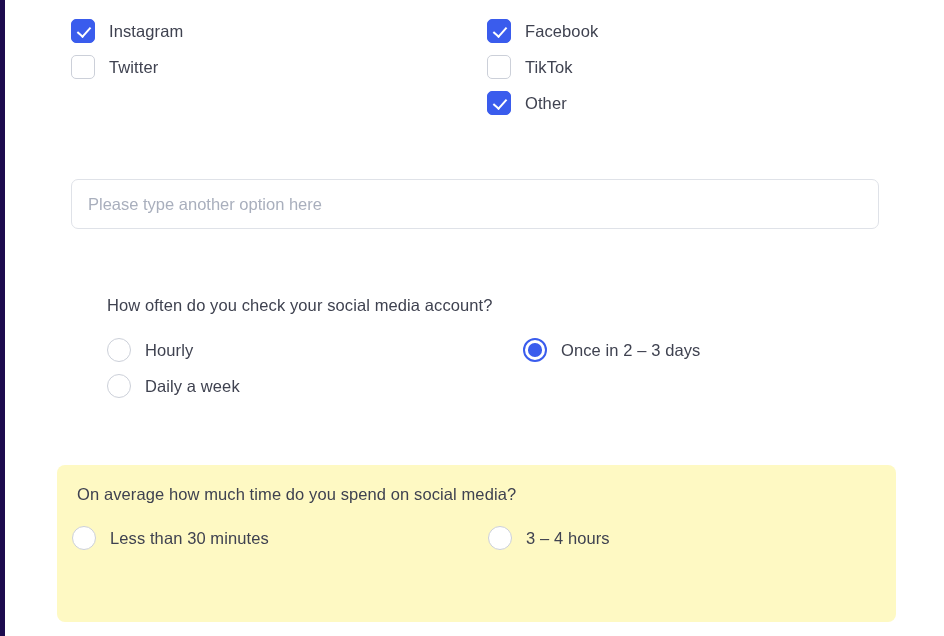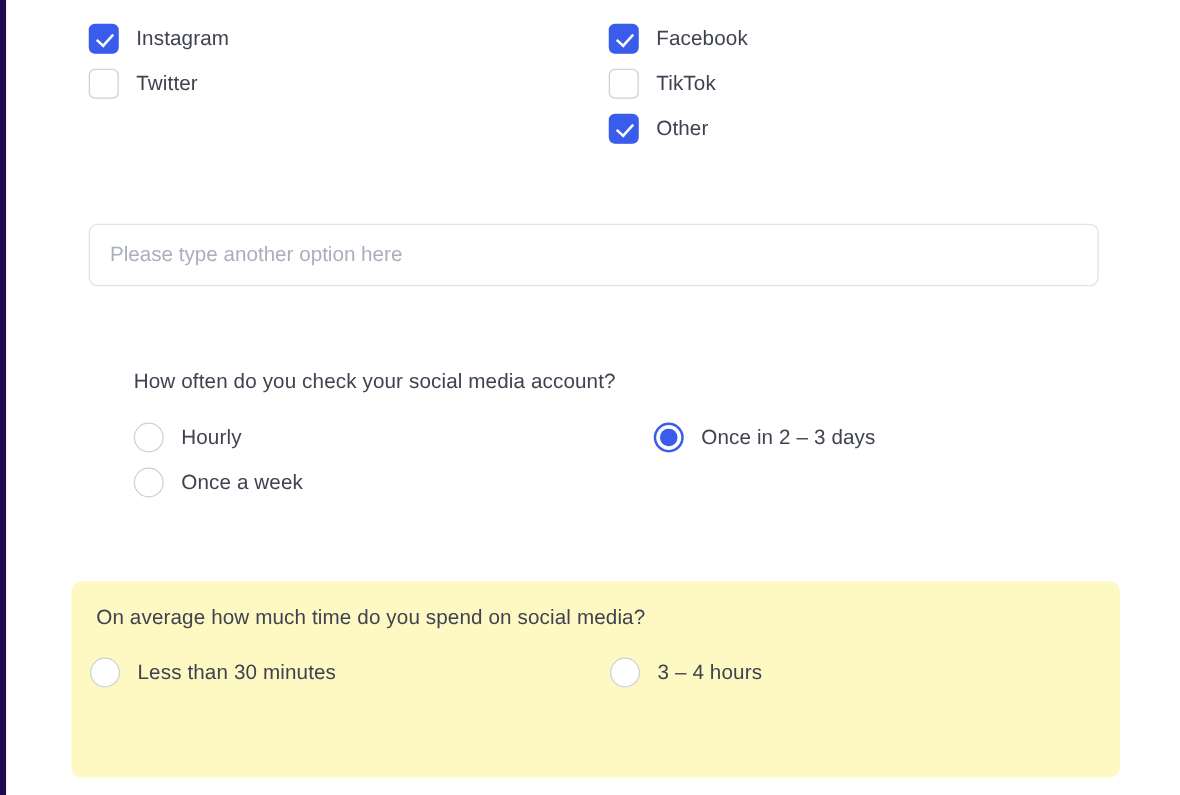--- a/index.html
+++ b/index.html
@@ -235,21 +235,21 @@
       </div>
 
 
       <div class="opt-row">
         <span class="radio selected"></span>
         <span class="opt-label">Once in 2 – 3 days</span>
       </div>
 
       <div class="opt-row">
         <span class="radio"></span>
-        <span class="opt-label">Once a week</span>
+        <span class="opt-label">Daily a week</span>
       </div>
 
     </div>
   </div>
 
   <div id="time-panel">
     <div class="q-title">On average how much time do you spend on social media?</div>
 
     <div class="opt-grid">
 

